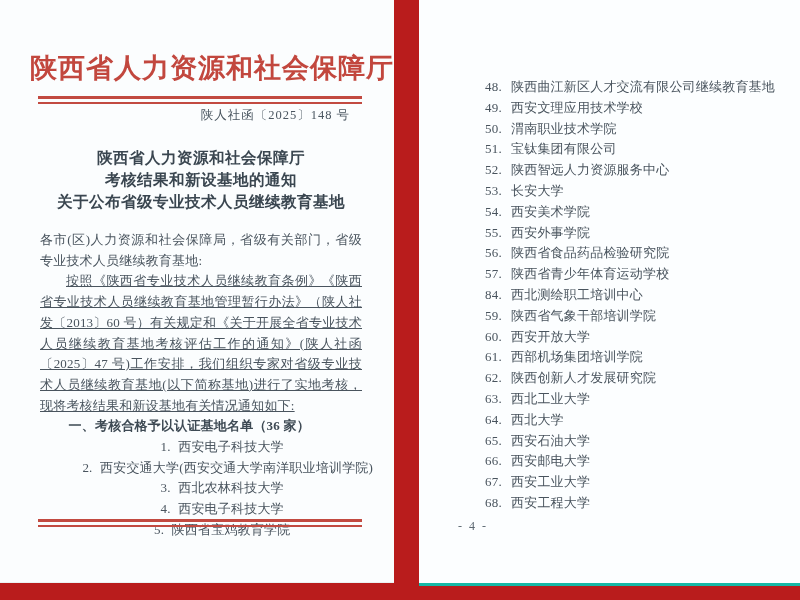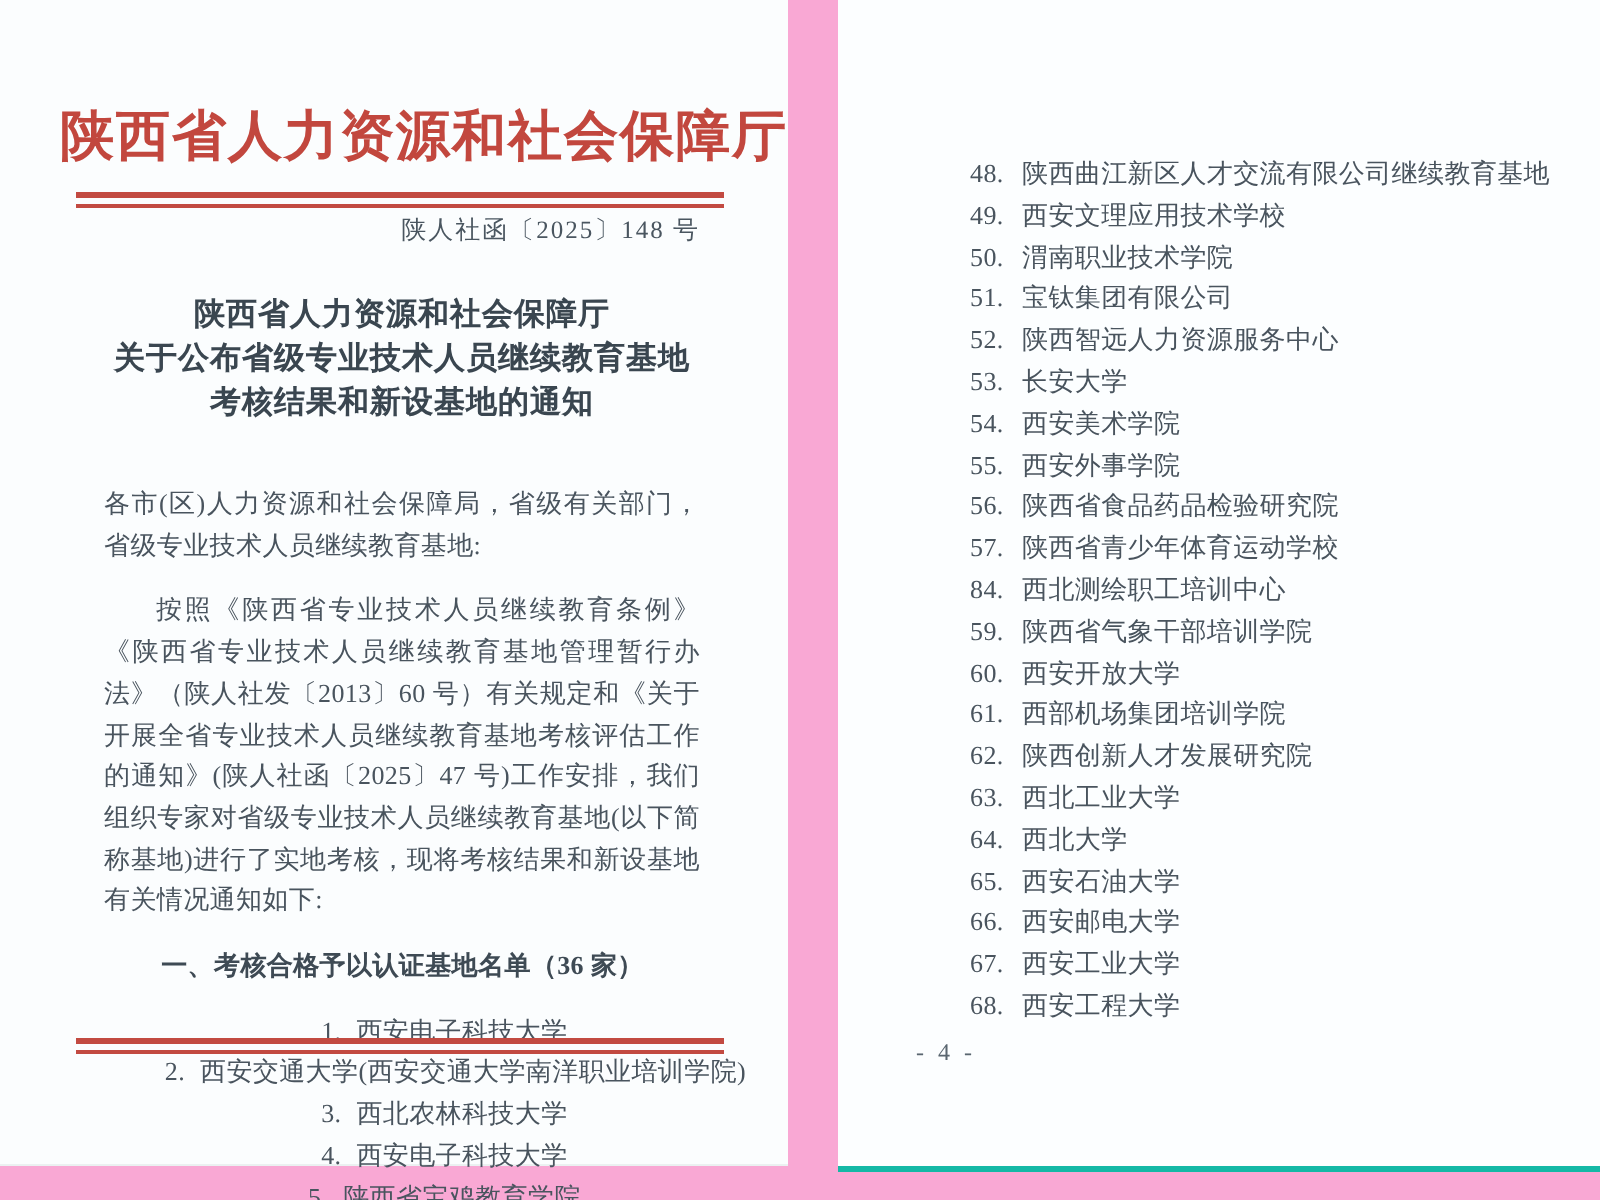--- a/index.html
+++ b/index.html
@@ -1,20 +1,20 @@
 <!DOCTYPE html>
 <html><head>
 <meta charset="utf-8">
 <style>
   html, body { margin: 0; padding: 0; }
   .canvas {
     position: relative;
     width: 800px;
     height: 600px;
-    background: #f9a8d4;
+    background: #b91c1c;
     overflow: hidden;
     font-family: "Liberation Serif", serif;
   }
   .page {
     position: absolute;
     top: 0;
   }
   .page-left {
     left: 0;
     width: 394px;
@@ -75,22 +75,22 @@
     position: absolute;
     top: 230px;
     left: 40px;
     right: 32px;
     font-size: 13px;
     line-height: 20.7px;
     color: #49545e;
     letter-spacing: 0.2px;
     text-align: justify;
   }
-  .body-text p { margin: 12px; }
-  .p-indent { text-indent: 2em; }
+  .body-text p { margin: 0; }
+  .p-indent { text-indent: 2em; text-decoration: underline; }
   .section-heading {
     font-weight: bold;
     color: #3e4a54;
     padding-left: 2.2em;
     text-align: left;
   }
   .num-list .row {
     padding-left: 35px;
     text-align: center;
     white-space: nowrap;
@@ -130,22 +130,22 @@
 
   <div class="page page-left">
     <div class="letterhead">陕西省人力资源和社会保障厅</div>
 
     <div class="red-rule rule-top"></div>
 
     <div class="doc-number">陕人社函〔2025〕148 号</div>
 
     <div class="doc-title">
       <div>陕西省人力资源和社会保障厅</div>
+      <div>考核结果和新设基地的通知</div>
       <div>关于公布省级专业技术人员继续教育基地</div>
-      <div>考核结果和新设基地的通知</div>
     </div>
 
     <div class="body-text">
       <p>各市(区)人力资源和社会保障局，省级有关部门，省级专业技术人员继续教育基地:</p>
       <p class="p-indent">按照《陕西省专业技术人员继续教育条例》《陕西省专业技术人员继续教育基地管理暂行办法》（陕人社发〔2013〕60 号）有关规定和《关于开展全省专业技术人员继续教育基地考核评估工作的通知》(陕人社函〔2025〕47 号)工作安排，我们组织专家对省级专业技术人员继续教育基地(以下简称基地)进行了实地考核，现将考核结果和新设基地有关情况通知如下:</p>
       <p class="section-heading">一、考核合格予以认证基地名单（36 家）</p>
       <div class="num-list">
 
       <div class="row">
           <span class="num">1.</span><span>西安电子科技大学</span>

